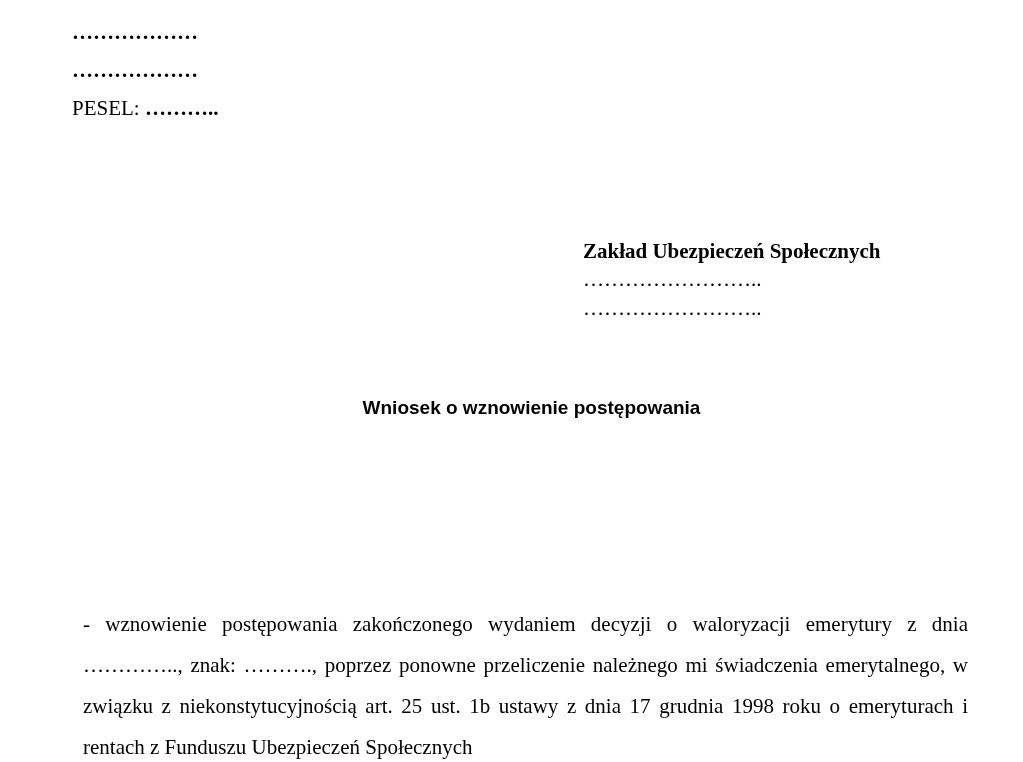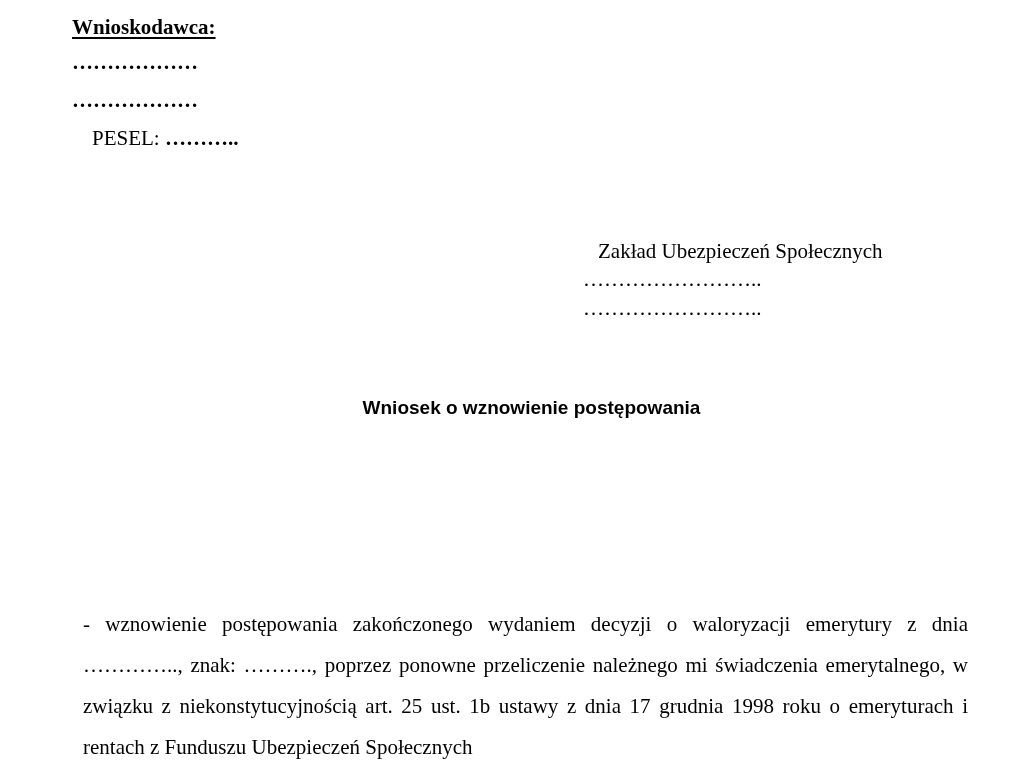--- a/index.html
+++ b/index.html
@@ -6,40 +6,39 @@
   body {
     width: 1023px; height: 762px; overflow: hidden; position: relative;
     font-family: "Liberation Serif", serif; color: #000;
   }
   .page { position: absolute; left: 0; top: 0; width: 1023px; height: 762px; background: #fff; }
   .applicant { position: absolute; left: 72px; top: 12px; font-size: 21px; }
   .applicant .hdr { font-weight: bold; text-decoration: underline; text-underline-offset: 3px; line-height: 30px; height: 30px; }
   .applicant .line { line-height: 40px; height: 40px; }
   .applicant .dots { font-weight: bold; }
   .addressee { position: absolute; left: 583px; top: 237px; font-size: 21px; }
-  .addressee .b { font-weight: normal; line-height: 28px; height: 28px; margin-left: 15px; }
+  .addressee .b { font-weight: bold; line-height: 28px; height: 28px; }
   .addressee .l { line-height: 29px; height: 29px; }
   .title {
     position: absolute; left: 0; width: 1063px; top: 397px; text-align: center;
     font-family: "Liberation Sans", sans-serif; font-weight: bold; font-size: 19px;
   }
   .para { position: absolute; left: 83px; width: 885px; font-size: 21px; line-height: 41px; text-align: justify; }
   .para1 { top: 464px; text-indent: 71px; }
   .para2 { top: 604px; }
 </style>
 </head>
 <body>
 
 <div class="page">
 
   <div class="applicant">
-    <div class="hdr">Wnioskodawca:</div>
     <div class="line dots">………………</div>
     <div class="line dots" style="height:36px;line-height:36px;">………………</div>
-    <div class="line" style="height:40px;line-height:40px;margin-left:20px;">
+    <div class="line" style="height:40px;line-height:40px;">
       <span>PESEL: </span><span class="dots">………..</span>
     </div>
   </div>
 
   <div class="addressee">
     <div class="b">Zakład Ubezpieczeń Społecznych</div>
     <div class="l">……………………..</div>
     <div class="l">……………………..</div>
   </div>
 

